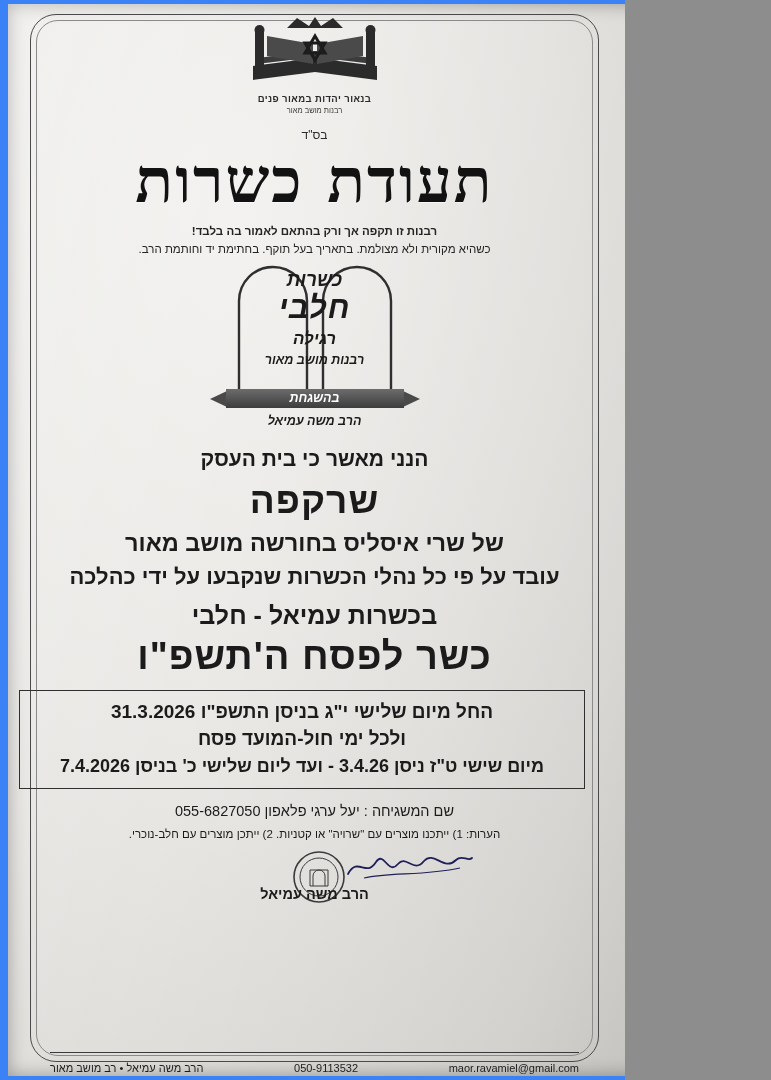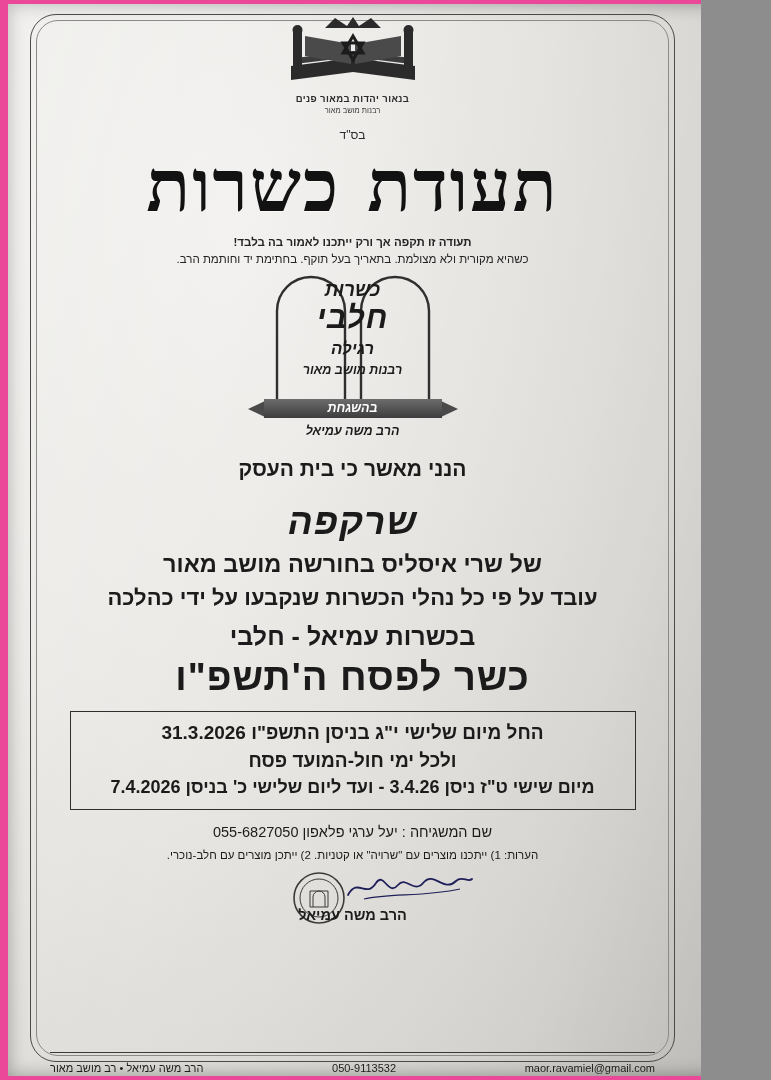--- a/index.html
+++ b/index.html
@@ -5,24 +5,24 @@
   html, body {
     margin: 0;
     padding: 0;
     background: #8d8d8d;
   }
   body {
     font-family: "Liberation Sans", sans-serif;
   }
   .page {
     position: relative;
-    width: 701px;
+    width: 625px;
     height: 1080px;
     overflow: hidden;
-    background: #ec4899;
+    background: #3b82f6;
   }
   
   .sheet {
     position: absolute;
     left: 8px;
     top: 4px;
     width: 755px;
     height: 1072px;
     background:
       radial-gradient(ellipse at 30% 20%, #f2f1ef 0%, #e9e8e5 45%, #dedcd8 78%, #d2d0cc 100%);
@@ -85,21 +85,21 @@
     margin-top: 13px;
     font-size: 12px;
     color: #2b2b2b;
   }
 
   
   .maintitle {
     margin-top: 6px;
     font-family: "DejaVu Serif", serif;
     font-weight: bold;
-    font-size: 72px;
+    font-size: 62px;
     letter-spacing: 2px;
     color: #121212;
     line-height: 1.05;
     text-shadow: 0 1px 0 rgba(255,255,255,0.6);
   }
   .subnote {
     margin-top: 10px;
     font-size: 11.5px;
     line-height: 1.55;
     color: #242424;
@@ -149,21 +149,21 @@
   .ribbon-l { left: 10px; border-right: 17px solid #4a4a4a; }
   .ribbon-r { right: 10px; border-left: 17px solid #4a4a4a; }
   .seal-rabbi {
     margin-top: 3px;
     font-size: 12.5px;
     font-weight: bold;
   }
 
   
   .ln-confirm { margin-top: 14px; font-size: 21px; font-weight: bold; }
-  .ln-business { margin-top: 20px; font-size: 37px; font-weight: bold; letter-spacing: 1px; font-style: italic;}
+  .ln-business { margin-top: 9px; font-size: 37px; font-weight: bold; letter-spacing: 1px;}
   .ln-owner { margin-top: 8px; font-size: 23.5px; font-weight: bold; }
   .ln-includes { margin-top: 7px; font-size: 13.5px; }
   .ln-halacha { margin-top: 7px; font-size: 22px; font-weight: bold; }
   .ln-kind { margin-top: 11px; font-size: 25px; font-weight: bold; }
   .ln-pesach { margin-top: 5px; font-size: 38px; font-weight: bold; letter-spacing: 1px; }
 
   
   .datebox {
     margin: 12px auto 0;
     width: 556px;
@@ -251,21 +251,21 @@
       </svg>
       <div class="logo-text1">בנאור יהדות במאור פנים</div>
       <div class="logo-text2">רבנות מושב מאור</div>
     </div>
 
     <div class="bsd">בס"ד</div>
 
     <div class="maintitle">תעודת כשרות</div>
 
     <div class="subnote">
-      <div class="l1">תעודה זו תקפה אך ורק ייתכנו לאמור בה בלבד!</div>
+      <div class="l1">רבנות זו תקפה אך ורק בהתאם לאמור בה בלבד!</div>
       <div class="l2">כשהיא מקורית ולא מצולמת. בתאריך בעל תוקף. בחתימת יד וחותמת הרב.</div>
     </div>
 
     <div class="seal">
       <div class="tablets">
         <svg class="tab-svg" width="188" height="132" viewBox="0 0 188 132">
           <path d="M18 132 L18 40 A34 34 0 0 1 86 40 L86 132 Z" fill="none" stroke="#2f2f2f" stroke-width="2.4"></path>
           <path d="M102 132 L102 40 A34 34 0 0 1 170 40 L170 132 Z" fill="none" stroke="#2f2f2f" stroke-width="2.4"></path>
         </svg>
         <div class="tab-text">

